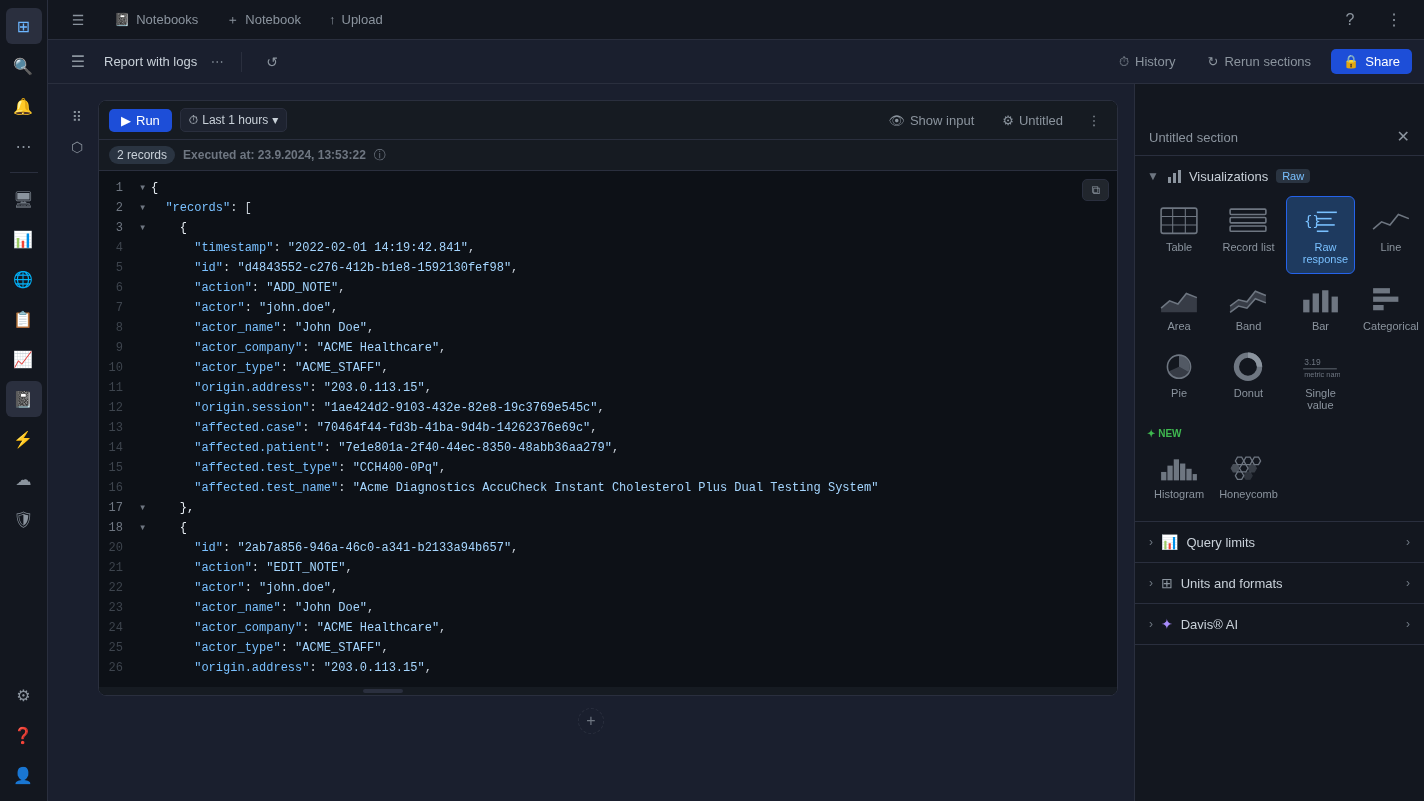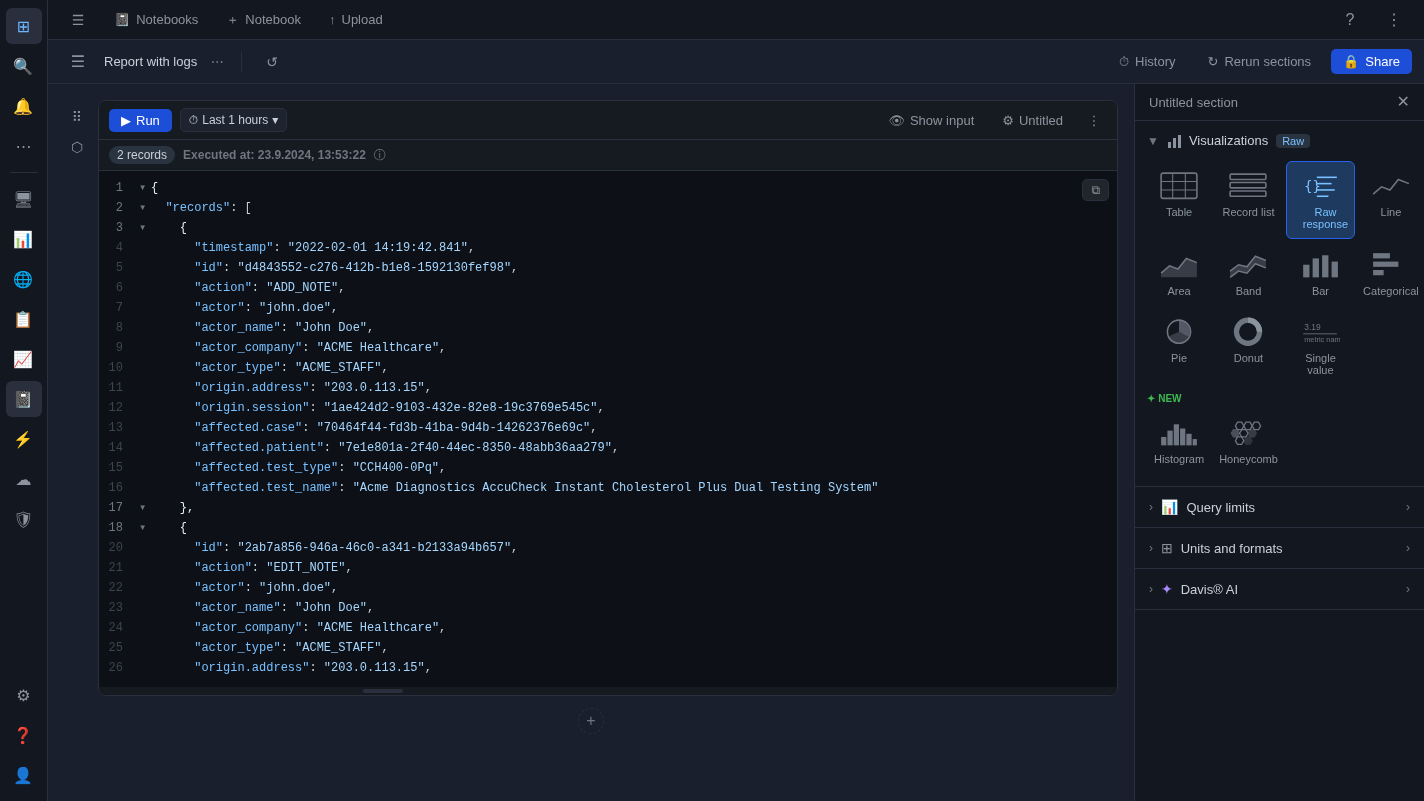--- a/index.html
+++ b/index.html
@@ -382,20 +382,21 @@
     .right-panel::-webkit-scrollbar { width: 4px; }
     .right-panel::-webkit-scrollbar-thumb { background: #2a2f3e; }
 
     .right-panel-header {
       display: flex;
       align-items: center;
       justify-content: space-between;
       padding: 10px 14px;
       border-bottom: 1px solid #2a2f3e;
       flex-shrink: 0;
+      margin-top: 35px;
     }
     .right-panel-title {
       font-size: 13px;
       color: #8b949e;
     }
     .right-panel-close {
       cursor: pointer;
       color: #8b949e;
       font-size: 16px;
       line-height: 1;
@@ -412,21 +413,21 @@
       gap: 8px;
       margin-bottom: 12px;
     }
     .section-toggle {
       color: #6e7681;
       cursor: pointer;
       font-size: 12px;
     }
     .viz-section-label {
       display: flex;
-      align-items: flex-start;
+      align-items: center;
       gap: 6px;
       font-size: 13px;
       color: #c9d1d9;
       font-weight: 500;
     }
     .raw-tag {
       background: #2a3441;
       color: #79c0ff;
       font-size: 11px;
       padding: 1px 6px;

